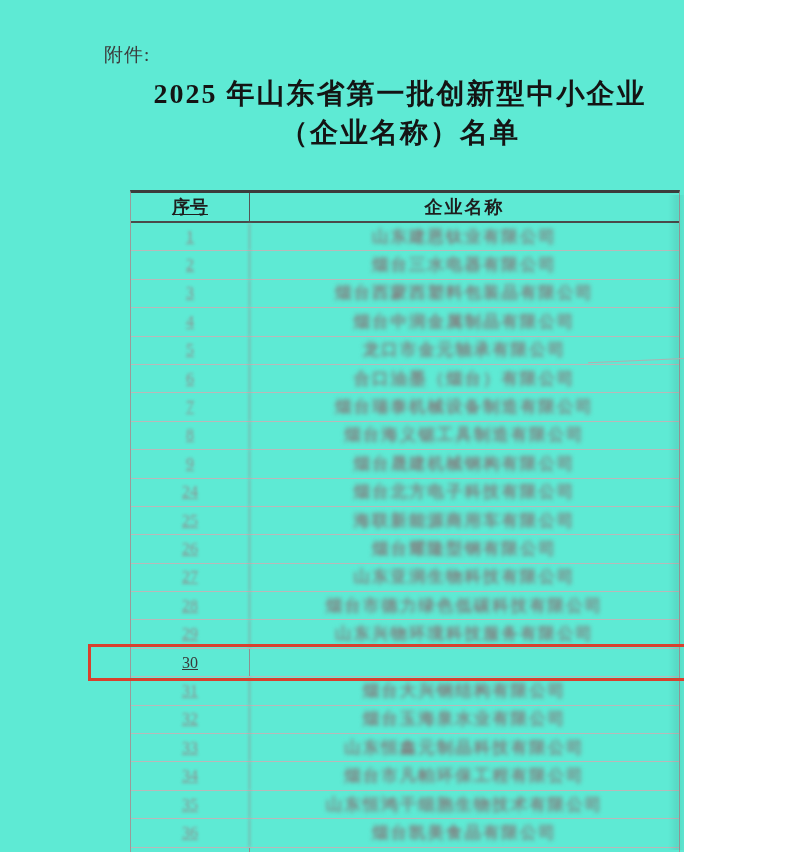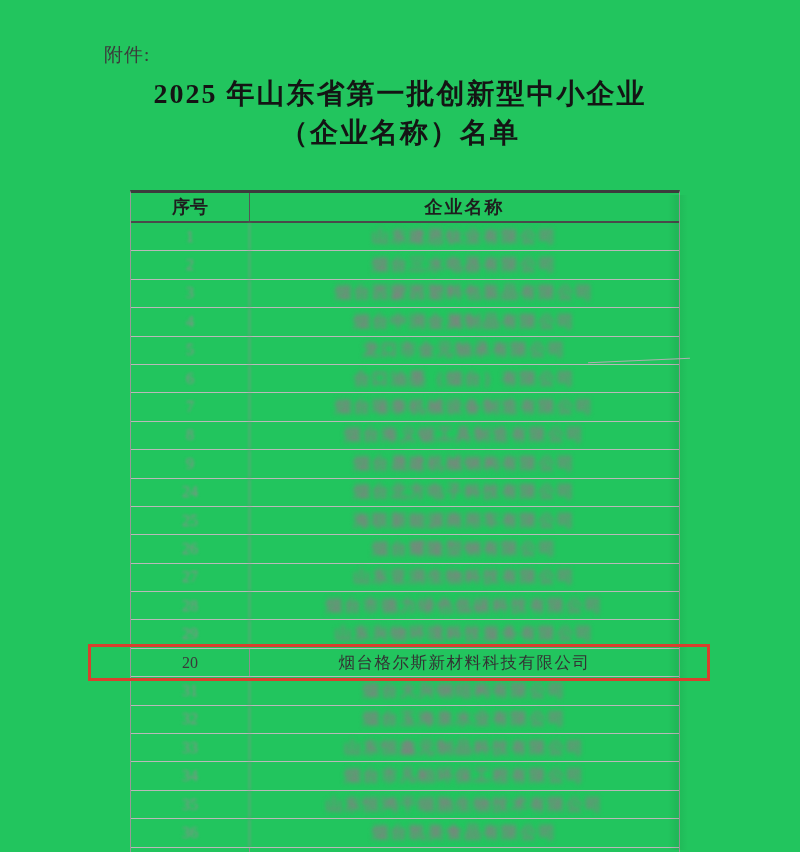--- a/index.html
+++ b/index.html
@@ -2,21 +2,21 @@
 <html><head>
 <meta charset="utf-8">
 <style>
   html,body{margin:0;padding:0;}
   body{
     width:800px;height:852px;
     font-family:"Liberation Serif","DejaVu Serif",serif;
     background:#ffffff;
   }
   .page{
-    position:relative;width:800px;height:852px;overflow:hidden;background:#22c55e;
+    position:relative;width:684px;height:852px;overflow:hidden;background:#5eead4;
   }
   .attachment-label{
     position:absolute;left:104px;top:42px;
     font-size:19px;color:#3b3b3b;letter-spacing:1px;
   }
   .doc-title{
     position:absolute;left:0;top:74px;width:800px;text-align:center;
     font-size:28px;font-weight:bold;color:#141414;line-height:39px;letter-spacing:2px;
   }
   
@@ -35,21 +35,21 @@
   .t-row.header{
     height:30px;
     border-bottom:2px solid #4a4a4a;
     font-weight:bold;
   }
   .cell-no{
     width:119px;flex:0 0 119px;height:100%;
     display:flex;align-items:center;justify-content:center;
     border-right:1px solid #8f8f8f;
     box-sizing:border-box;
-    font-size:16px;color:#3a3a3a;
+    font-size:16px;color:#3a3a3a;text-decoration:underline;
   }
   .t-row.header .cell-no{font-size:18px;color:#1e1e1e;border-right:1px solid #555;}
   .cell-name{
     flex:1;height:100%;
     display:flex;align-items:center;justify-content:center;
     font-size:16.5px;color:#3a3a3a;letter-spacing:1px;
   }
   .t-row.header .cell-name{font-size:18px;color:#1e1e1e;letter-spacing:2px;text-align:right;}
   
   .t-row.blurred .cell-no{color:#8d8d8d;filter:blur(1.4px);}
@@ -151,22 +151,21 @@
   </div>
         <div class="t-row blurred">
     <div class="cell-no">28</div>
     <div class="cell-name">烟台市德力绿色低碳科技有限公司</div>
   </div>
         <div class="t-row blurred">
     <div class="cell-no">29</div>
     <div class="cell-name">山东兴物环境科技服务有限公司</div>
   </div>
         <div class="t-row highlighted">
-    <div class="cell-no">20</div>
-    <div class="cell-name">烟台格尔斯新材料科技有限公司</div>
+    <div class="cell-no">30</div>
   <div class="highlight-box" style="border-color: rgb(216, 64, 46);"></div>
         </div>
         <div class="t-row blurred">
     <div class="cell-no">31</div>
     <div class="cell-name">烟台大兴钢结构有限公司</div>
   </div>
         <div class="t-row blurred">
     <div class="cell-no">32</div>
     <div class="cell-name">烟台玉海泉水业有限公司</div>
   </div>

